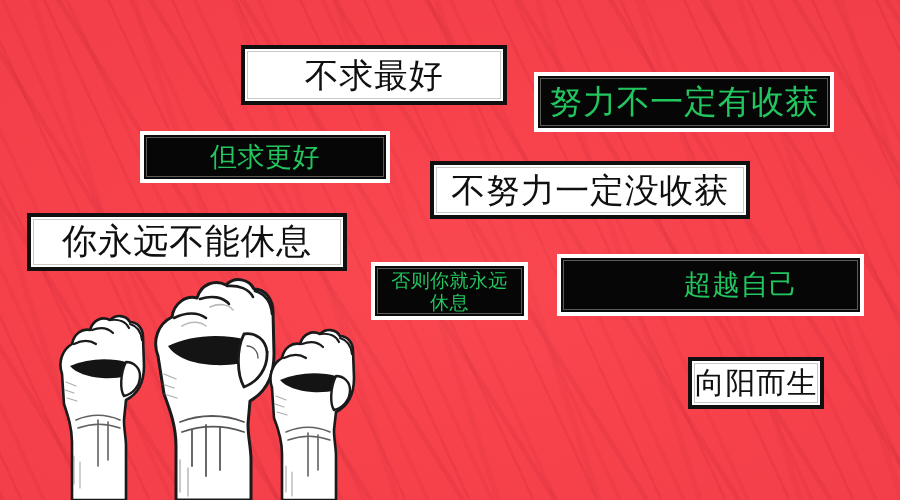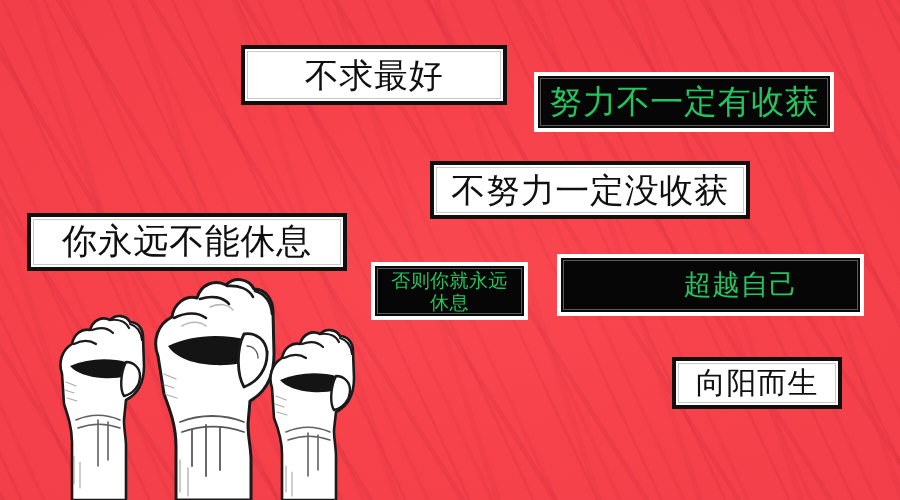--- a/index.html
+++ b/index.html
@@ -119,21 +119,21 @@
   
   #box-1 { left: 241px; top: 45px;  width: 266px; height: 60px; font-size: 34px; }
   #box-2 { left: 534px; top: 72px;  width: 300px; height: 60px; font-size: 33px; }
   #box-3 { left: 140px; top: 131px; width: 250px; height: 52px; font-size: 27px; }
   #box-4 { left: 430px; top: 161px; width: 320px; height: 58px; font-size: 34px; }
   #box-5 { left: 27px;  top: 213px; width: 320px; height: 58px; font-size: 35px; }
   #box-6 { left: 371px; top: 262px; width: 157px; height: 58px; font-size: 19px; }
   #box-7 { left: 557px; top: 254px; width: 307px; height: 62px; font-size: 28px;
            justify-content: center; padding-left: 60px; }
   #box-8 { left: 395px; top: 362px; width: 228px; height: 56px; font-size: 30px; }
-  #box-9 { left: 672px; top: 357px; width: 170px; height: 52px; font-size: 30px; }
+  #box-9 { left: 688px; top: 357px; width: 136px; height: 52px; font-size: 30px; }
 </style>
 </head>
 <body>
 
 <div id="poster">
 
   <div class="bg-base"></div>
   <div class="bg-rays a"></div>
   <div class="bg-rays b"></div>
   <div class="bg-rays c"></div>
@@ -264,20 +264,23 @@
   </svg>
 
   <div class="box light" id="box-1">
     <span>不求最好</span>
   </div>
 
   <div class="box dark" id="box-2">
     <span>努力不一定有收获</span>
   </div>
 
+  <div class="box dark" id="box-3">
+    <span>但求更好</span>
+  </div>
 
   <div class="box light" id="box-4">
     <span>不努力一定没收获</span>
   </div>
 
   <div class="box light" id="box-5">
     <span>你永远不能休息</span>
   </div>
 
   <div class="box dark" id="box-6">

